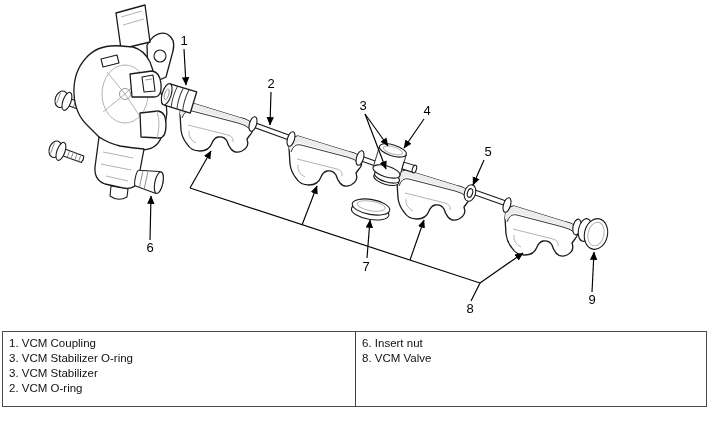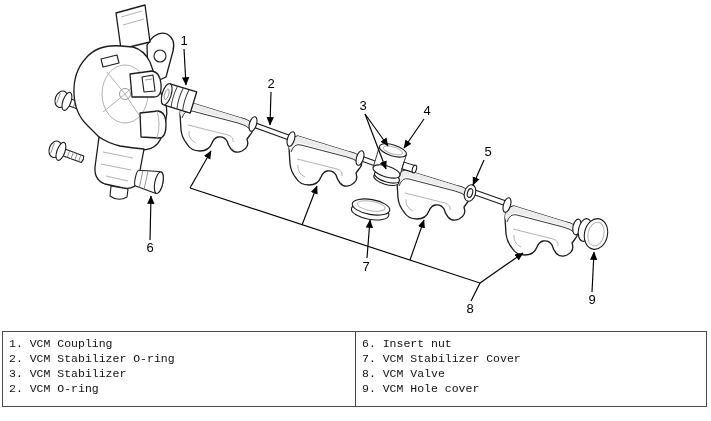--- a/index.html
+++ b/index.html
@@ -15,21 +15,21 @@
   .edge{fill:none;stroke:#3a3a3a;stroke-width:1;}
   .detail{fill:none;stroke:#b3b3b3;stroke-width:1;}
   .detail-d{fill:none;stroke:#8f8f8f;stroke-width:0.9;}
   .callout-line{fill:none;stroke:#000;stroke-width:1.15;}
   .callout-num{font-family:"Liberation Sans",sans-serif;font-size:13px;fill:#000;text-anchor:middle;}
   
   .legend{
     position:absolute;left:2px;top:331px;width:705px;height:76px;
     border:1px solid #4a4a4a;display:flex;background:#fff;box-sizing:border-box;
   }
-  .legend-col{box-sizing:border-box;padding:4px 0 0 6px;font-size:11.5px;line-height:15px;color:#111;font-family:Liberation Mono, monospace;}
+  .legend-col{box-sizing:border-box;padding:4px 0 0 6px;font-size:11.5px;line-height:15px;color:#111;}
   .legend-col.left{width:352px;}
   .legend-col.right{flex:1;border-left:1px solid #404040;}
   .legend-item{white-space:nowrap;}
 </style>
 </head>
 <body>
 
 <div id="stage">
 
   <svg id="diagram" width="711" height="330" viewBox="0 0 711 330">
@@ -206,25 +206,23 @@
     </g>
     <g>
       <path class="callout-line" d="M592,292 L594,252" marker-end="url(#arr)"></path>
       <text class="callout-num" x="592" y="304">9</text>
     </g>
   </svg>
 
   <div class="legend">
     <div class="legend-col left">
       <div class="legend-item">1. VCM Coupling</div>
-      <div class="legend-item">2. VCM Stabilizer O-ring</div>
+      <div class="legend-item">3. VCM Stabilizer O-ring</div>
       <div class="legend-item">3. VCM Stabilizer</div>
       <div class="legend-item">2. VCM O-ring</div>
     </div>
     <div class="legend-col right">
       <div class="legend-item">6. Insert nut</div>
-      <div class="legend-item">7. VCM Stabilizer Cover</div>
       <div class="legend-item">8. VCM Valve</div>
-      <div class="legend-item">9. VCM Hole cover</div>
     </div>
   </div>
 
 </div>
 
 </body></html>

